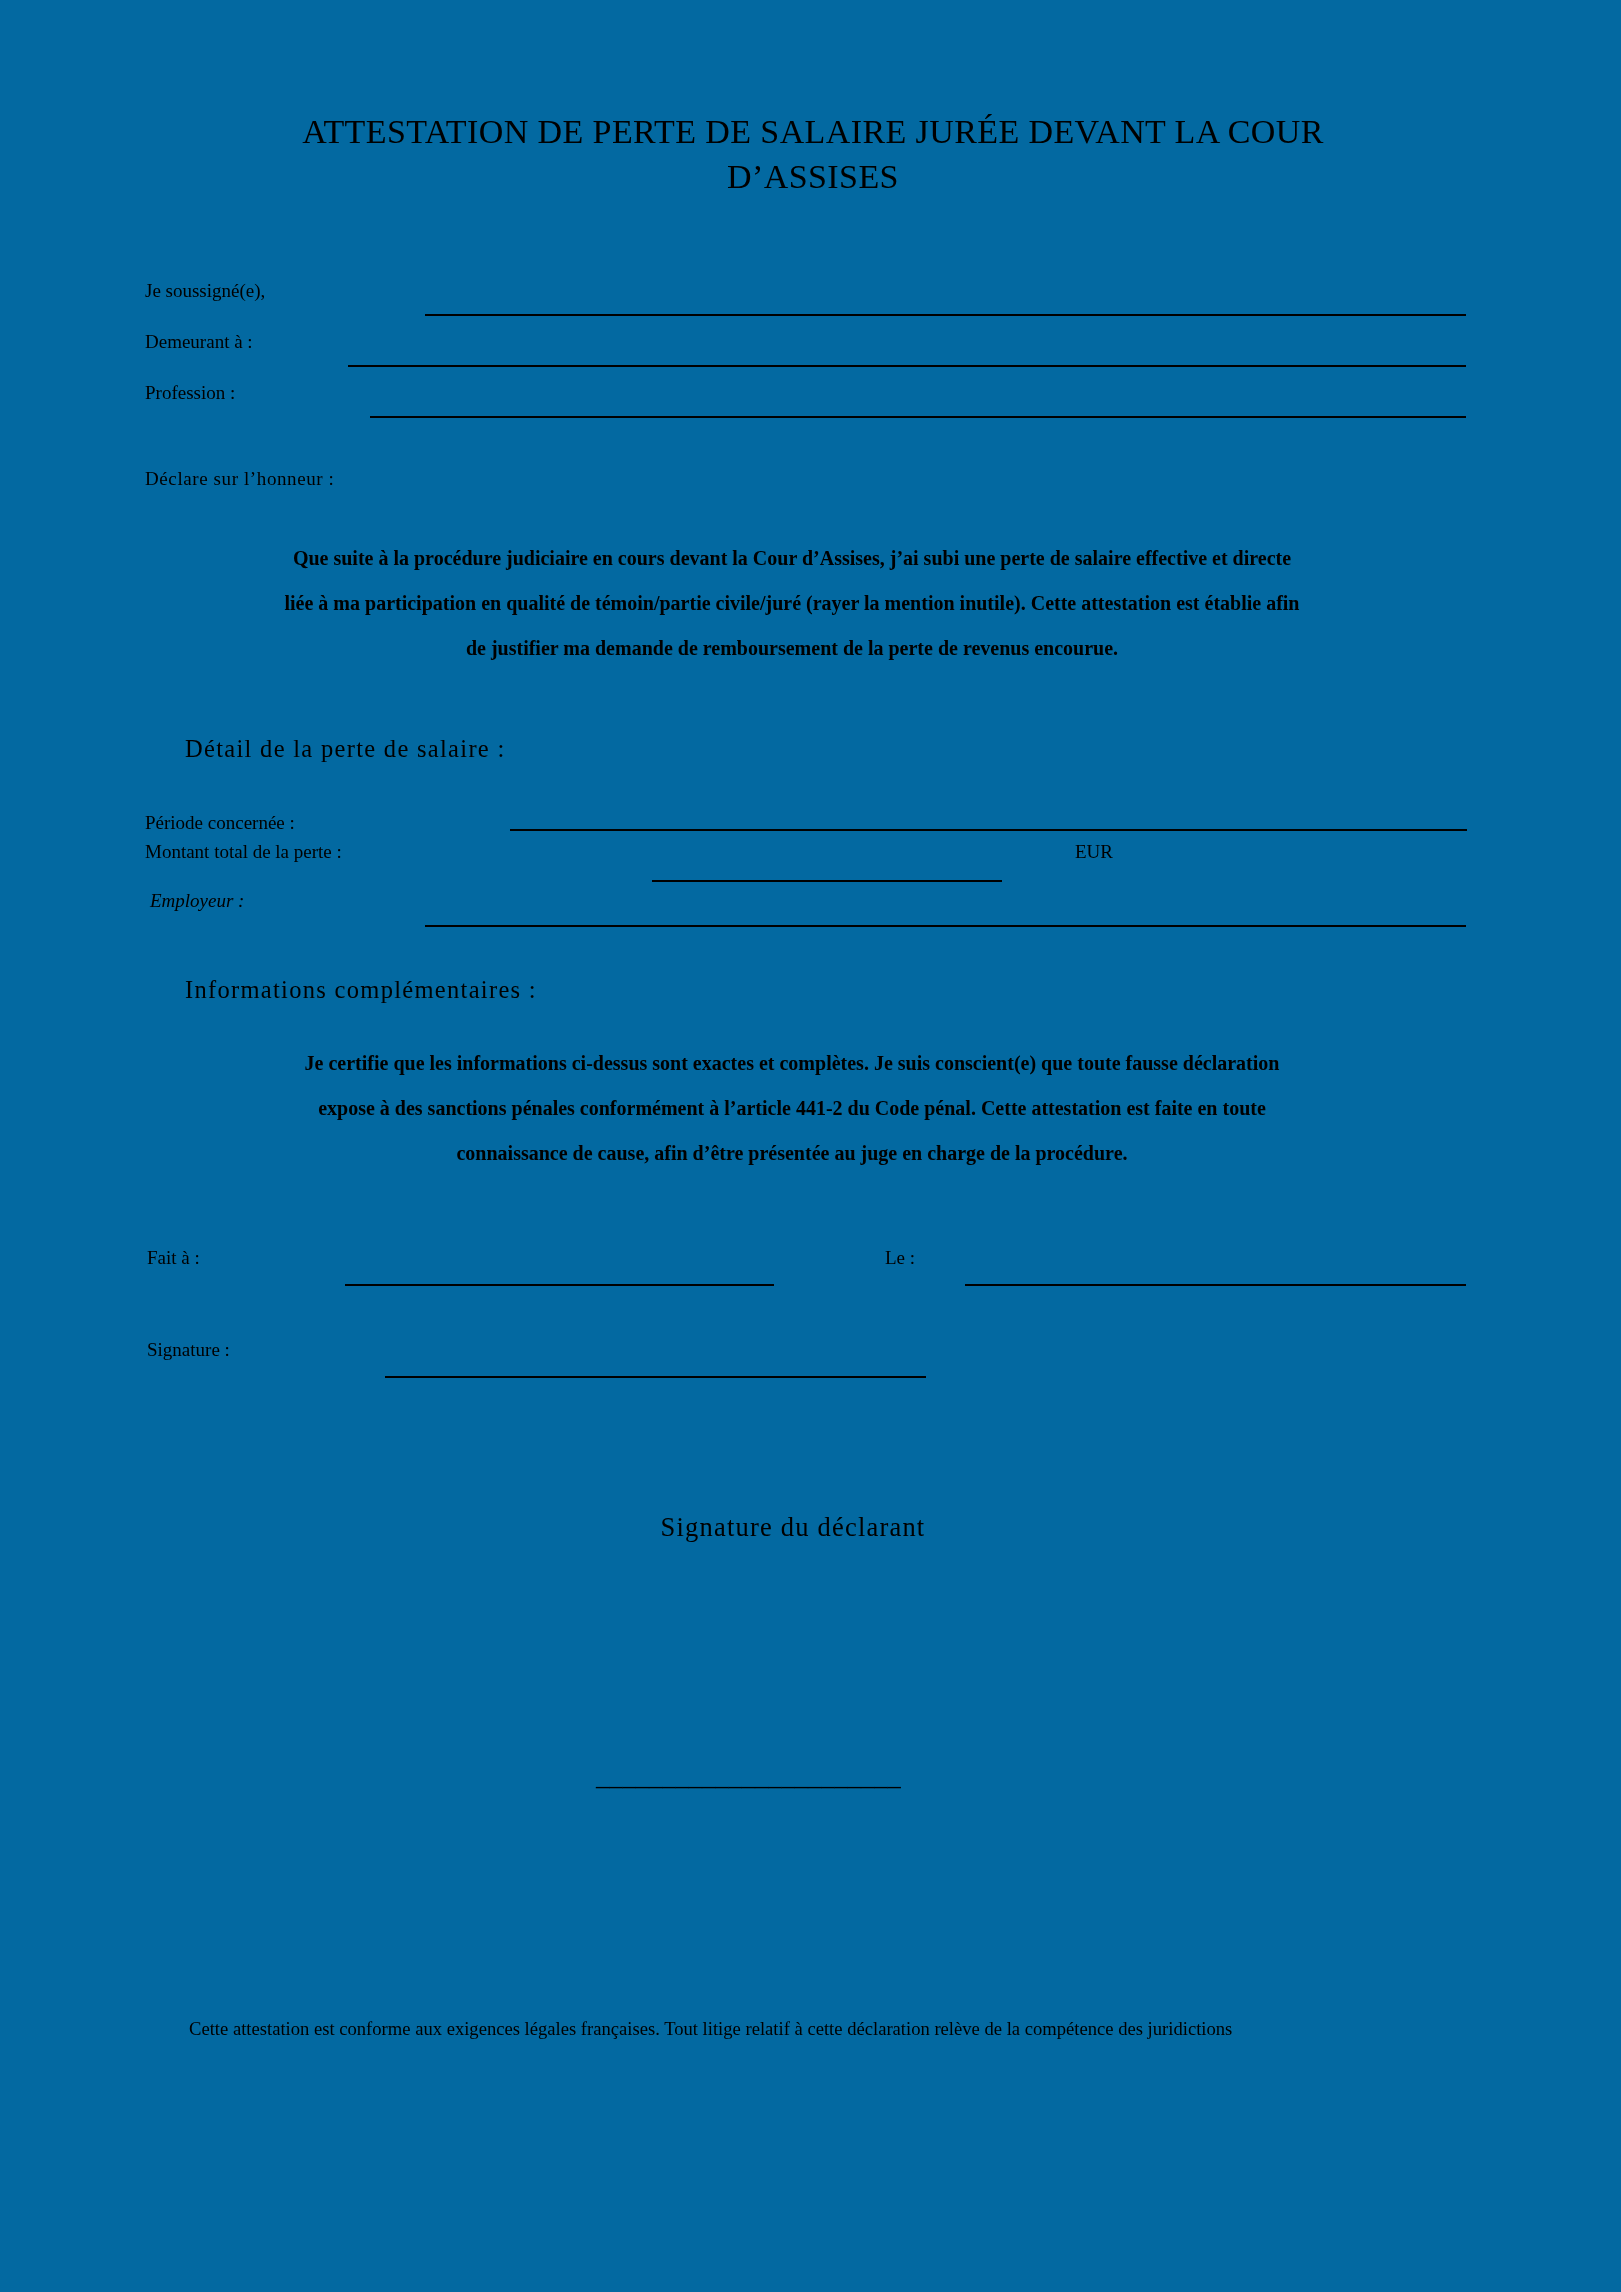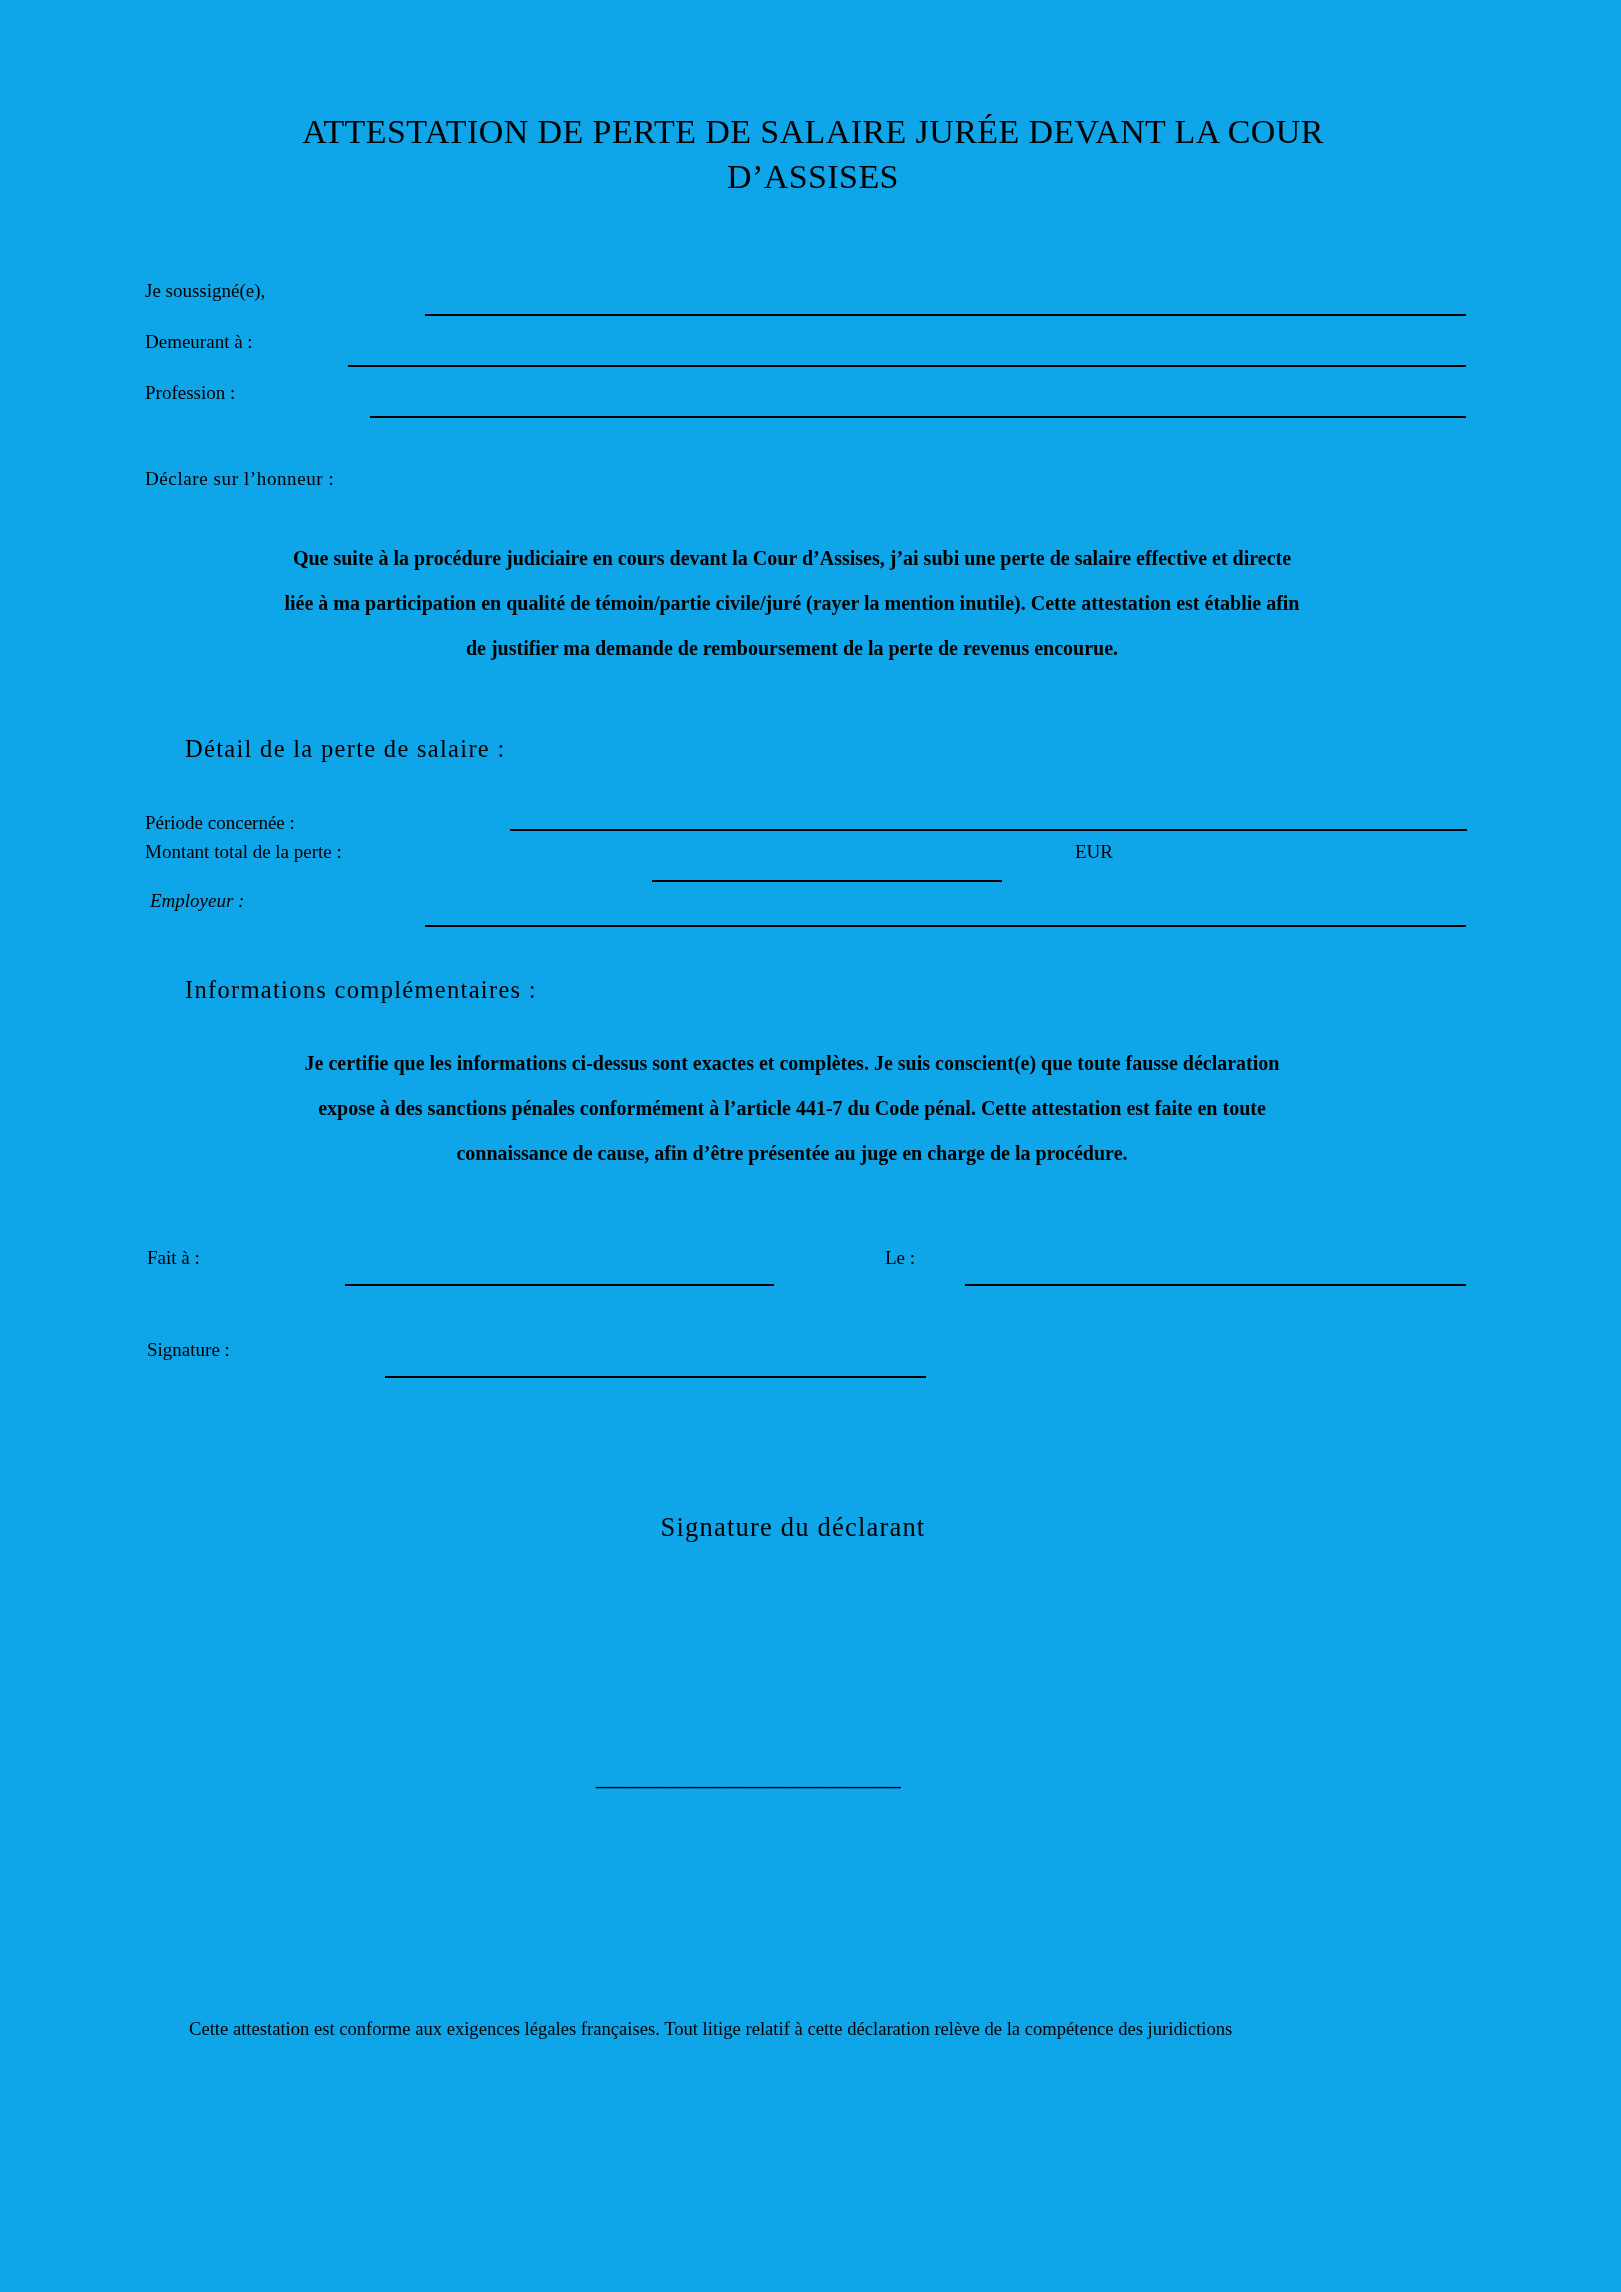--- a/index.html
+++ b/index.html
@@ -8,21 +8,21 @@
     background: #ffffff;
   }
   body {
     font-family: "Liberation Serif", "DejaVu Serif", serif;
     color: #000000;
   }
   .page {
     position: relative;
     width: 1621px;
     height: 2293px;
-    background: #0ea5e9;
+    background: #0369a1;
     overflow: hidden;
   }
   
   .doc-title {
     position: absolute;
     left: 176px;
     top: 110px;
     width: 1274px;
     text-align: center;
     font-size: 34px;
@@ -125,21 +125,21 @@
   <div class="rule" style="left:652px; top:880px; width:350px;"></div>
   <div class="label" style="left:1075px; top:841px;">EUR</div>
 
   <div class="label" style="left:150px; top:890px;font-style:italic;">Employeur :</div>
   <div class="rule" style="left:425px; top:925px; width:1041px;"></div>
 
   <div class="section-head" style="left:145px; top:976px;">Informations complémentaires :</div>
 
   <div class="para" style="left:145px; top:1041px;">
     <span class="para-line">Je certifie que les informations ci-dessus sont exactes et complètes. Je suis conscient(e) que toute fausse déclaration</span>
-    <span class="para-line">expose à des sanctions pénales conformément à l’article 441-7 du Code pénal. Cette attestation est faite en toute</span>
+    <span class="para-line">expose à des sanctions pénales conformément à l’article 441-2 du Code pénal. Cette attestation est faite en toute</span>
     <span class="para-line">connaissance de cause, afin d’être présentée au juge en charge de la procédure.</span>
   </div>
 
   <div class="label" style="left:147px; top:1247px;">Fait à :</div>
   <div class="rule" style="left:345px; top:1284px; width:429px;"></div>
 
   <div class="label" style="left:885px; top:1247px;">Le :</div>
   <div class="rule" style="left:965px; top:1284px; width:501px;"></div>
 
   <div class="label" style="left:147px; top:1339px;">Signature :</div>

